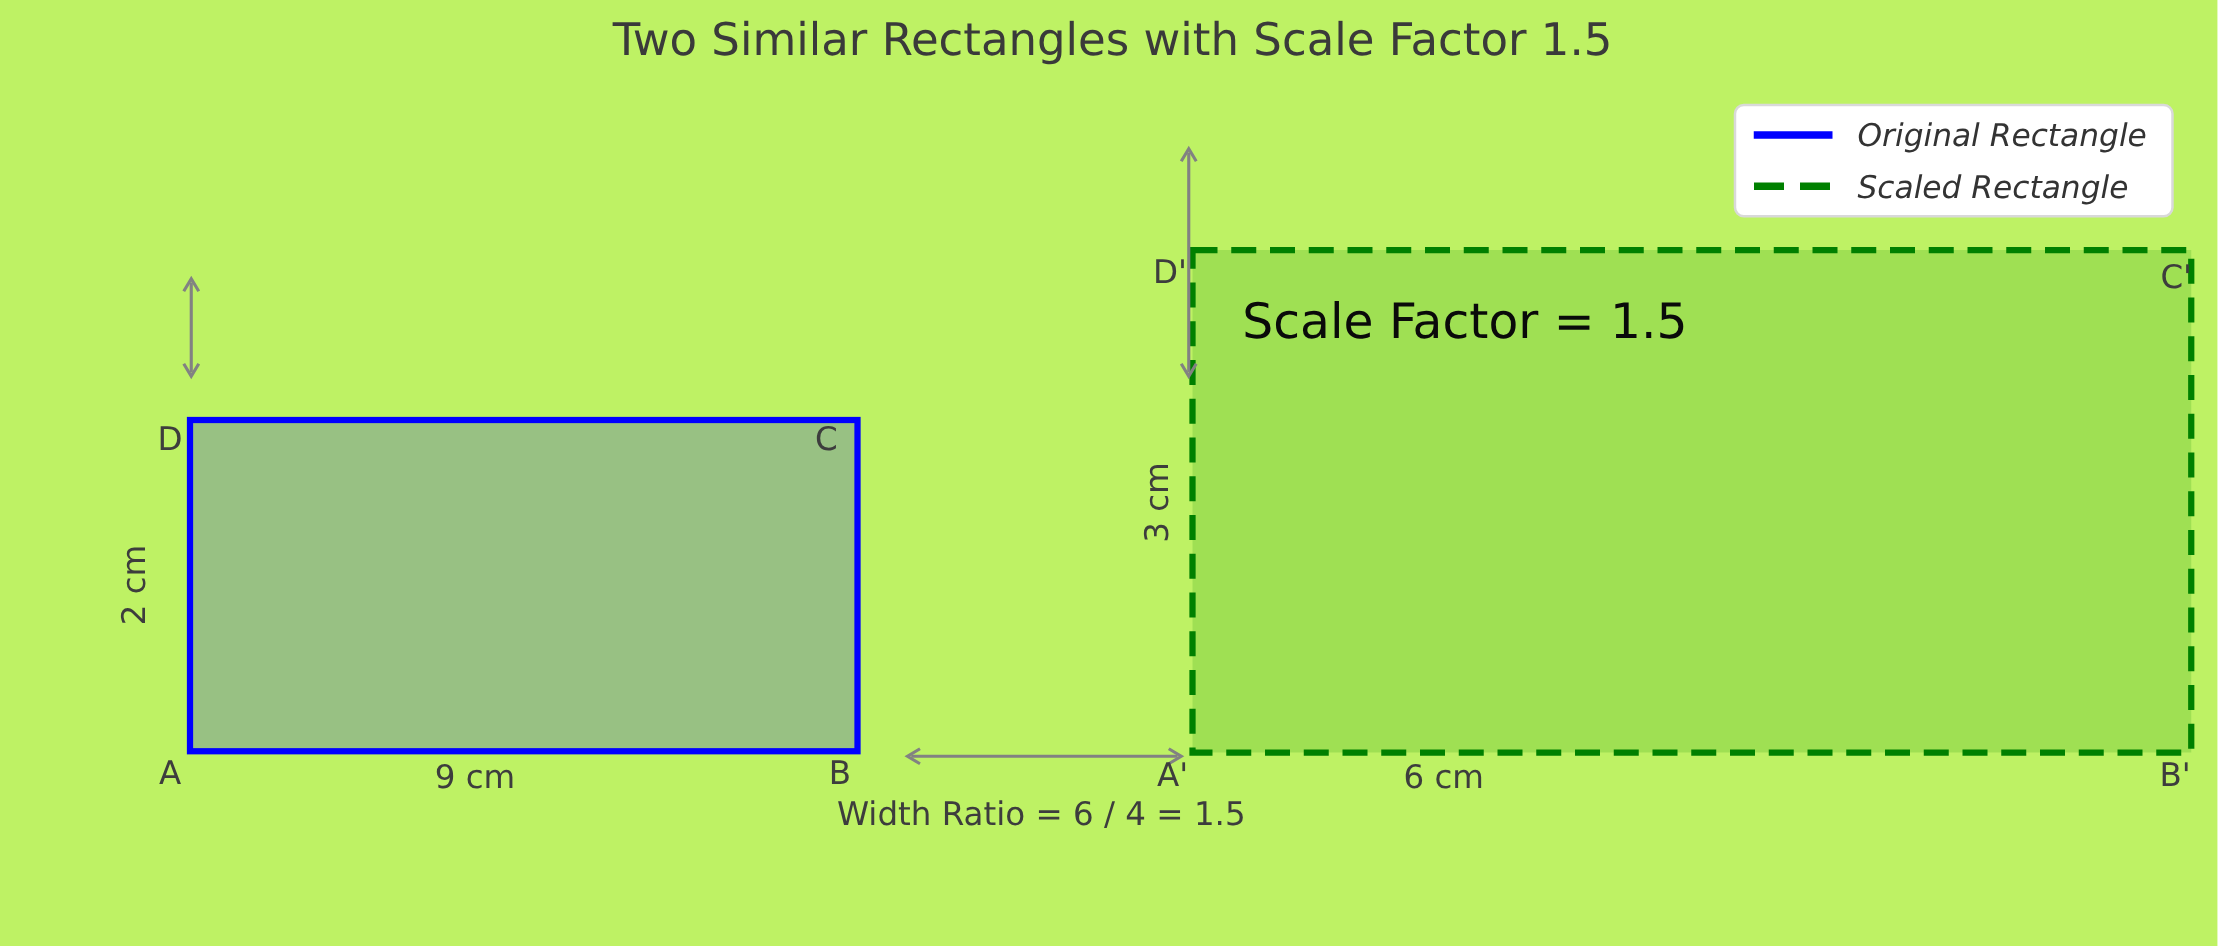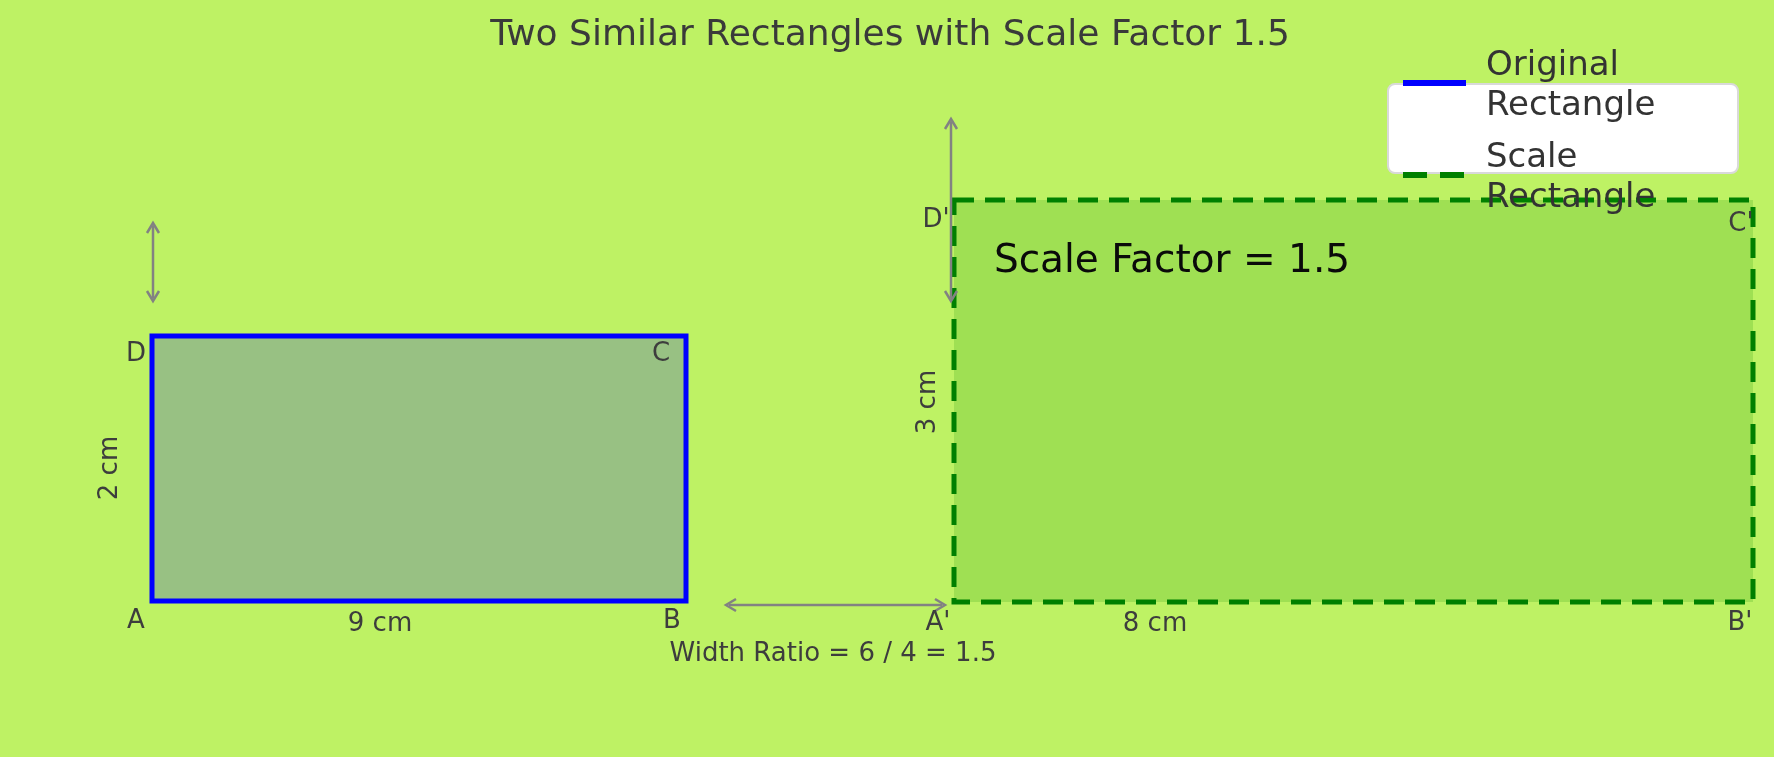--- a/index.html
+++ b/index.html
@@ -39,21 +39,21 @@
     gap: 12px;
     padding: 0 14px;
   }
   .legend-row { display: flex; align-items: center; gap: 20px; }
   .legend-line { width: 63px; height: 6px; flex: 0 0 auto; }
   .legend-line.solid { background: #0000ff; }
   .legend-line.dashed {
     background: repeating-linear-gradient(90deg,
       #008000 0px, #008000 24px, transparent 24px, transparent 37px);
   }
-  .legend-label { font-size: 34px; color: #333333; }
+  .legend-label { font-size: 25px; color: #333333; font-style: italic; }
 </style>
 </head>
 <body>
 
 <div id="figure">
 
   <svg id="shapes" viewBox="0 0 1774 757" xmlns="http://www.w3.org/2000/svg">
 
     <rect x="152" y="336" width="534" height="265" fill="rgba(0,0,255,0.2)" stroke="#0000ff" stroke-width="5"></rect>
 
@@ -90,27 +90,27 @@
   <div class="lbl" style="left:672px; top:619px;">B</div>
 
   <div class="lbl" style="left:380px; top:622px;">9 cm</div>
   <div class="lbl rot" style="left:108px; top:468px;">2 cm</div>
 
   <div class="lbl" style="left:936px; top:218px;">D'</div>
   <div class="lbl" style="left:1741px; top:222px;">C'</div>
   <div class="lbl" style="left:938px; top:621px;">A'</div>
   <div class="lbl" style="left:1740px; top:621px;">B'</div>
 
-  <div class="lbl" style="left:1155px; top:622px;">8 cm</div>
+  <div class="lbl" style="left:1155px; top:622px;">6 cm</div>
   <div class="lbl rot" style="left:926px; top:402px;">3 cm</div>
 
   <div class="legend">
     <div class="legend-row">
       <div class="legend-line solid"></div>
       <div class="legend-label">Original Rectangle</div>
     </div>
     <div class="legend-row">
       <div class="legend-line dashed"></div>
-      <div class="legend-label">Scale Rectangle</div>
+      <div class="legend-label">Scaled Rectangle</div>
     </div>
   </div>
 
 </div>
 
 </body></html>

